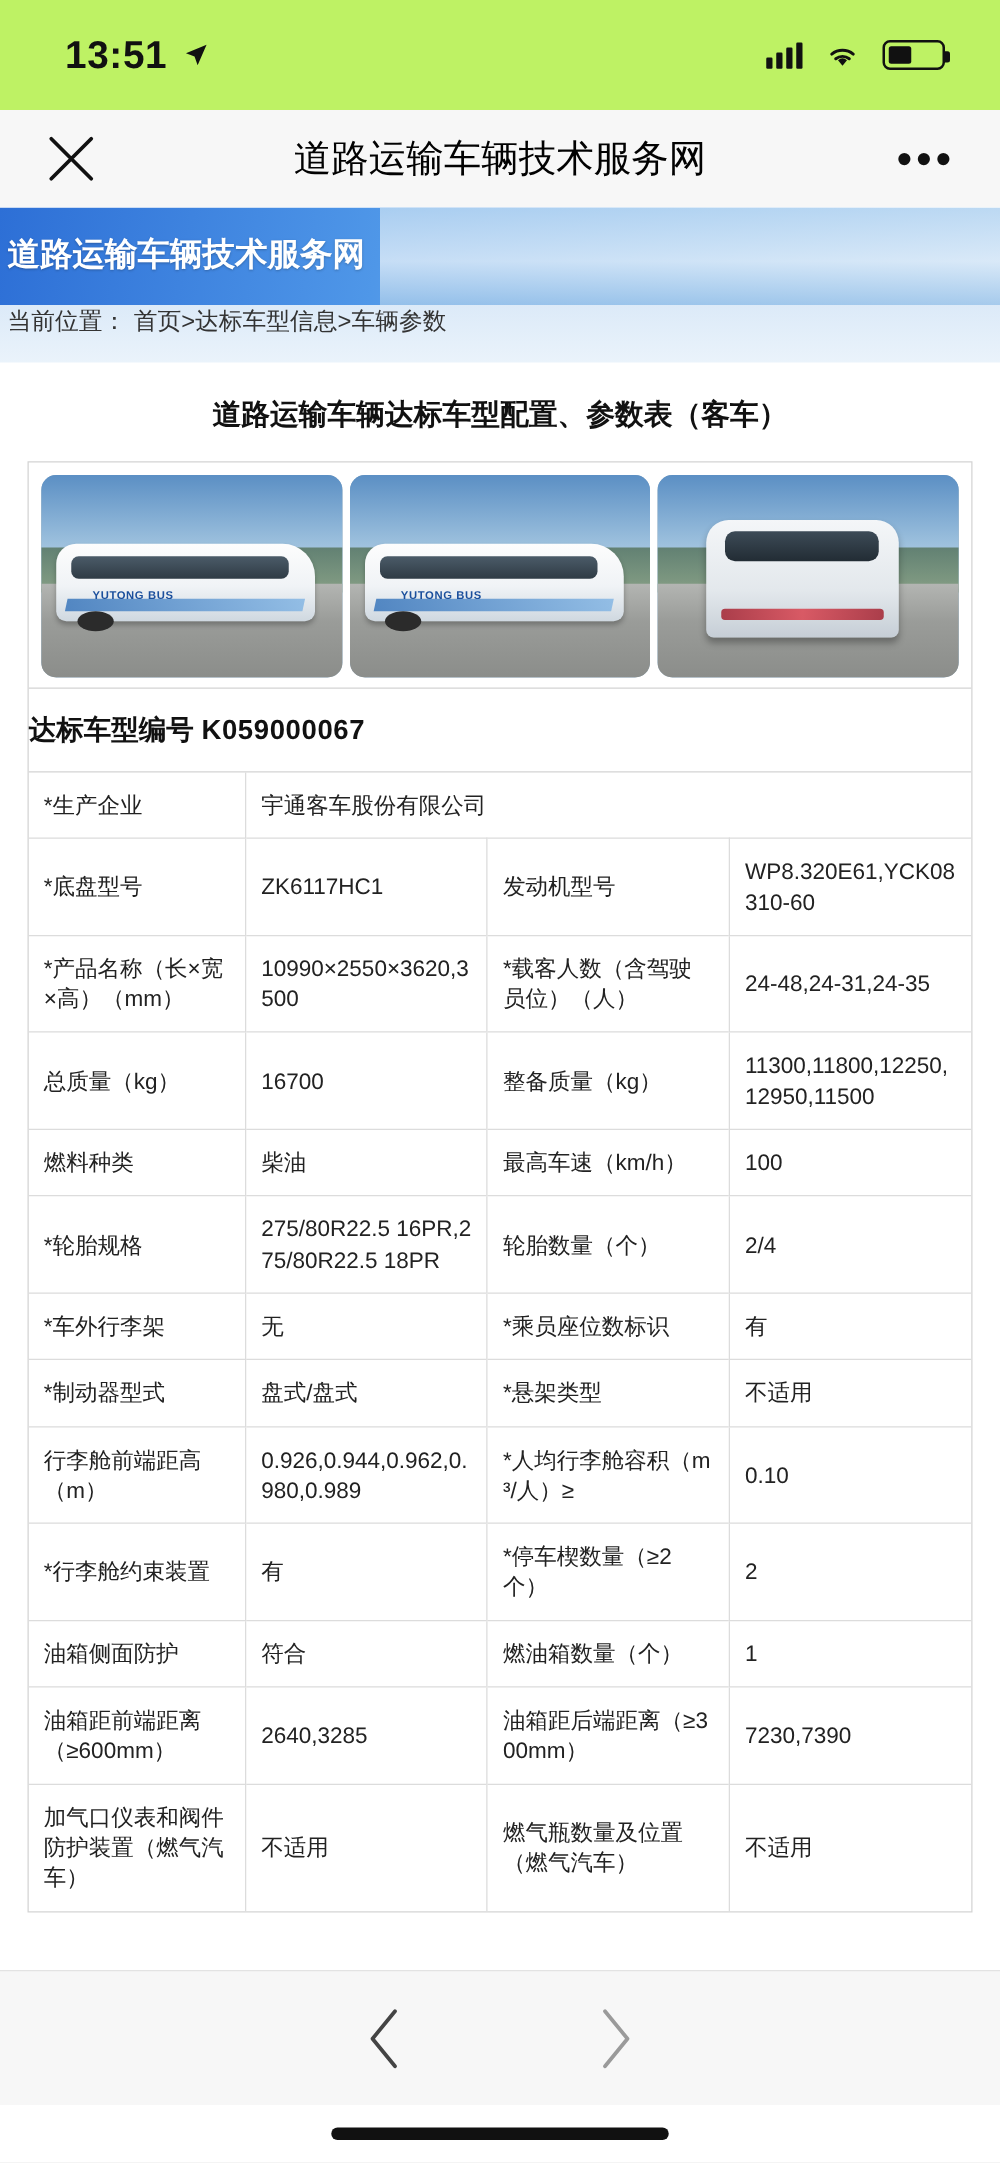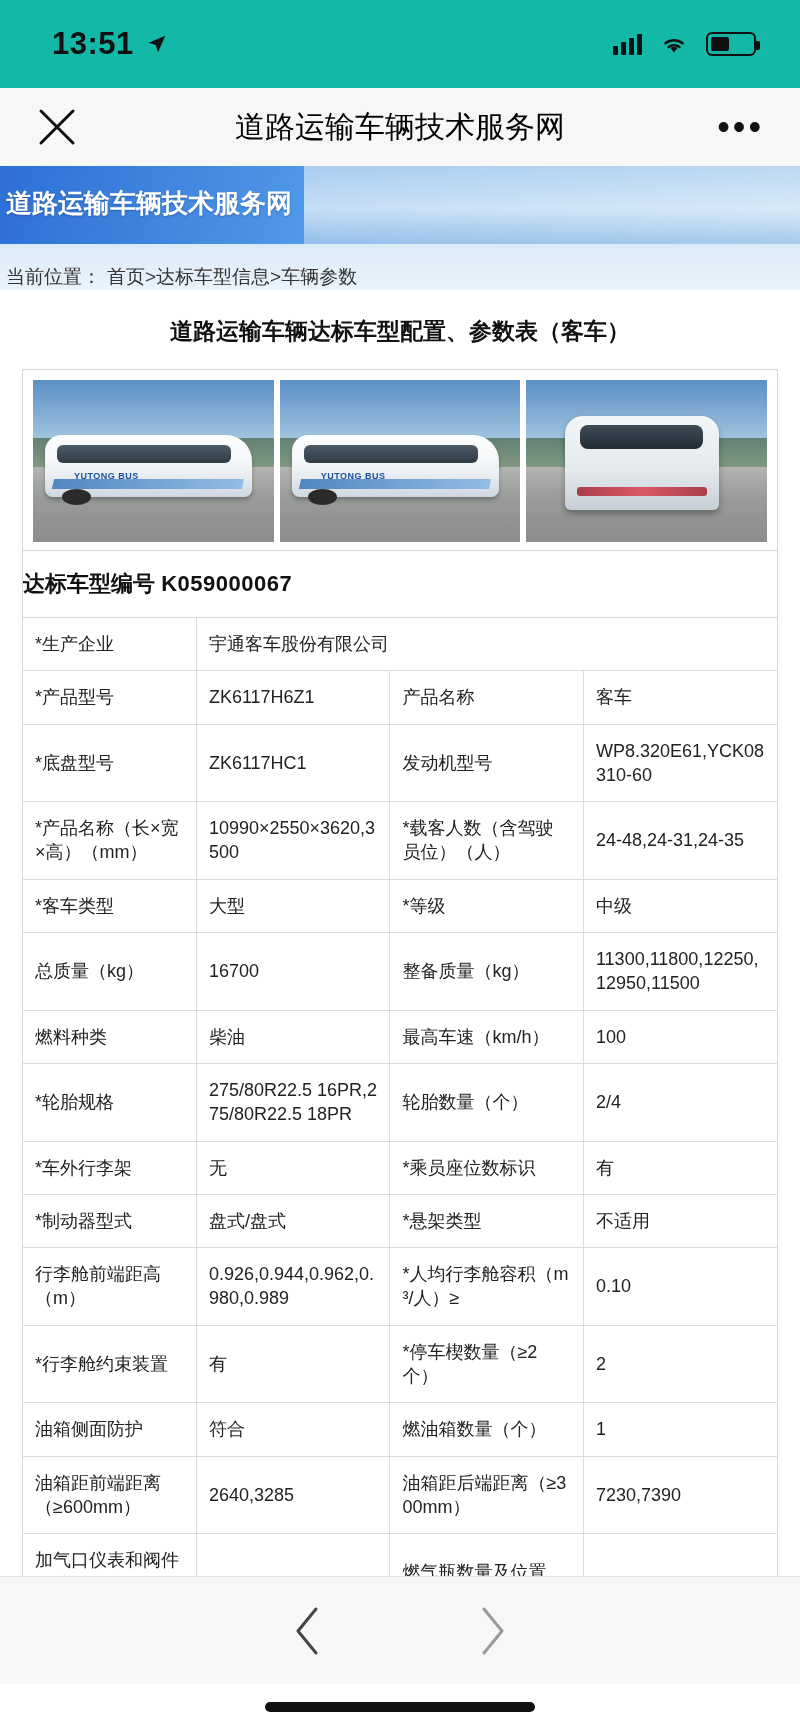--- a/index.html
+++ b/index.html
@@ -16,21 +16,21 @@
     background: #ffffff;
     display: flex;
     flex-direction: column;
     overflow: hidden;
   }
 
   
   .statusbar {
     height: 88px;
     flex: 0 0 88px;
-    background: #14b8a6;
+    background: #bef264;
     display: flex;
     align-items: center;
     justify-content: space-between;
     padding: 0 44px 0 52px;
   }
   .status-left {
     display: flex;
     align-items: center;
     gap: 12px;
   }
@@ -130,21 +130,21 @@
     color: #fff;
     font-size: 26px;
     font-weight: 700;
     padding: 20px 0 0 6px;
     text-shadow: 0 1px 2px rgba(0,0,0,.25);
   }
   .breadcrumb {
     height: 46px;
     background: linear-gradient(180deg,#dceaf8,#eaf3fb);
     display: flex;
-    align-items: flex-end;
+    align-items: flex-start;
     font-size: 19px;
     color: #333;
     padding-left: 6px;
   }
   .bc-label { color:#333; }
   .bc-path { color:#333; margin-left: 6px; }
 
   .doc-title {
     text-align: center;
     font-size: 23px;
@@ -159,21 +159,21 @@
   }
   .photos {
     display: flex;
     gap: 6px;
     padding: 10px 10px 8px;
     border-bottom: 1px solid #d4d4d4;
   }
   .photo {
     flex: 1 1 0;
     height: 162px;
-    border-radius: 1px;
+    border-radius: 12px;
     position: relative;
     overflow: hidden;
     background: #8aa7bd;
   }
   .sky { position:absolute; left:0; right:0; top:0; height:56%;
          background: linear-gradient(180deg,#5b8fc4 0%, #9cc0dd 60%, #c9dcea 100%); }
   .ground { position:absolute; left:0; right:0; bottom:0; height:46%;
          background: linear-gradient(180deg,#b3b5b2 0%, #9a9c99 40%, #8b8d8a 100%); }
   .bus1 {
     position:absolute; left:5%; bottom:28%;
@@ -362,42 +362,30 @@
         <b>K059000067</b>
       </div>
 
       <table class="spec">
         <tbody>
           <tr>
             <td class="lbl">*生产企业</td>
             <td class="wide" colspan="3">宇通客车股份有限公司</td>
           </tr>
           <tr>
-            <td class="lbl">*产品型号</td>
-            <td class="val">ZK6117H6Z1</td>
-            <td class="lbl2">产品名称</td>
-            <td class="val2">客车</td>
-          </tr>
-          <tr>
             <td class="lbl">*底盘型号</td>
             <td class="val">ZK6117HC1</td>
             <td class="lbl2">发动机型号</td>
             <td class="val2">WP8.320E61,YCK08310-60</td>
           </tr>
           <tr>
             <td class="lbl">*产品名称（长×宽×高）（mm）</td>
             <td class="val">10990×2550×3620,3500</td>
             <td class="lbl2">*载客人数（含驾驶员位）（人）</td>
             <td class="val2">24-48,24-31,24-35</td>
-          </tr>
-          <tr>
-            <td class="lbl">*客车类型</td>
-            <td class="val">大型</td>
-            <td class="lbl2">*等级</td>
-            <td class="val2">中级</td>
           </tr>
           <tr>
             <td class="lbl">总质量（kg）</td>
             <td class="val">16700</td>
             <td class="lbl2">整备质量（kg）</td>
             <td class="val2">11300,11800,12250,12950,11500</td>
           </tr>
           <tr>
             <td class="lbl">燃料种类</td>
             <td class="val">柴油</td>

